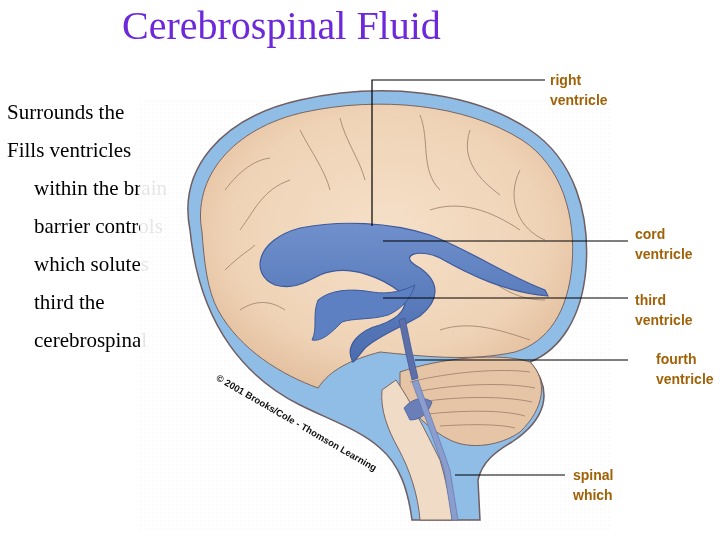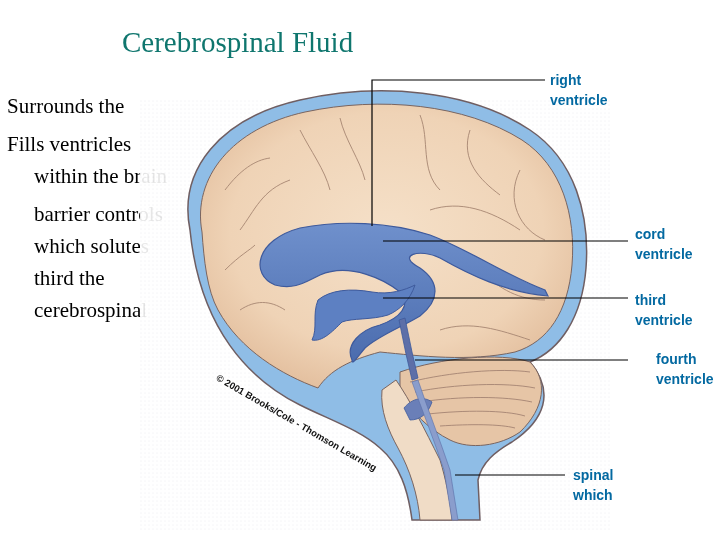--- a/index.html
+++ b/index.html
@@ -2,36 +2,36 @@
 <html><head>
 <meta charset="utf-8">
 <style>
   html, body { margin: 0; padding: 0; }
   body {
     width: 720px; height: 540px; position: relative; overflow: hidden;
     background: #ffffff;
     font-family: "Liberation Serif", serif;
   }
   .title {
-    position: absolute; left: 122px; top: 16px;
+    position: absolute; left: 122px; top: 0;
     font-family: "Liberation Serif", serif;
-    font-size: 29px; color: #0f766e; white-space: nowrap; line-height: 52px;
+    font-size: 40px; color: #6d28d9; white-space: nowrap; line-height: 52px;
   }
   .bullets {
     position: absolute; left: 7px; top: 90px; width: 200px;
     font-family: "Liberation Serif", serif; font-size: 21px; color: #000;
   }
   .bullet { margin: 0; }
-  .bullet .line { display: block; height: 32px; line-height: 32px; white-space: nowrap; }
+  .bullet .line { display: block; height: 32px; line-height: 32px; white-space: nowrap; margin-top: 6px; }
   .bullet .line.indent { padding-left: 27px; }
   .figure { position: absolute; left: 0; top: 0; width: 720px; height: 540px; }
   .label {
     position: absolute;
     font-family: "Liberation Sans", sans-serif; font-weight: bold;
-    font-size: 14px; line-height: 20px; color: #0369a1; white-space: nowrap;
+    font-size: 14px; line-height: 20px; color: #a16207; white-space: nowrap;
   }
   .copyright {
     position: absolute; left: 220px; top: 372px;
     font-family: "Liberation Sans", sans-serif; font-weight: bold;
     font-size: 9.5px; color: #111; white-space: nowrap;
     transform-origin: 0 0; transform: rotate(30deg);
   }
 </style>
 </head>
 <body>

